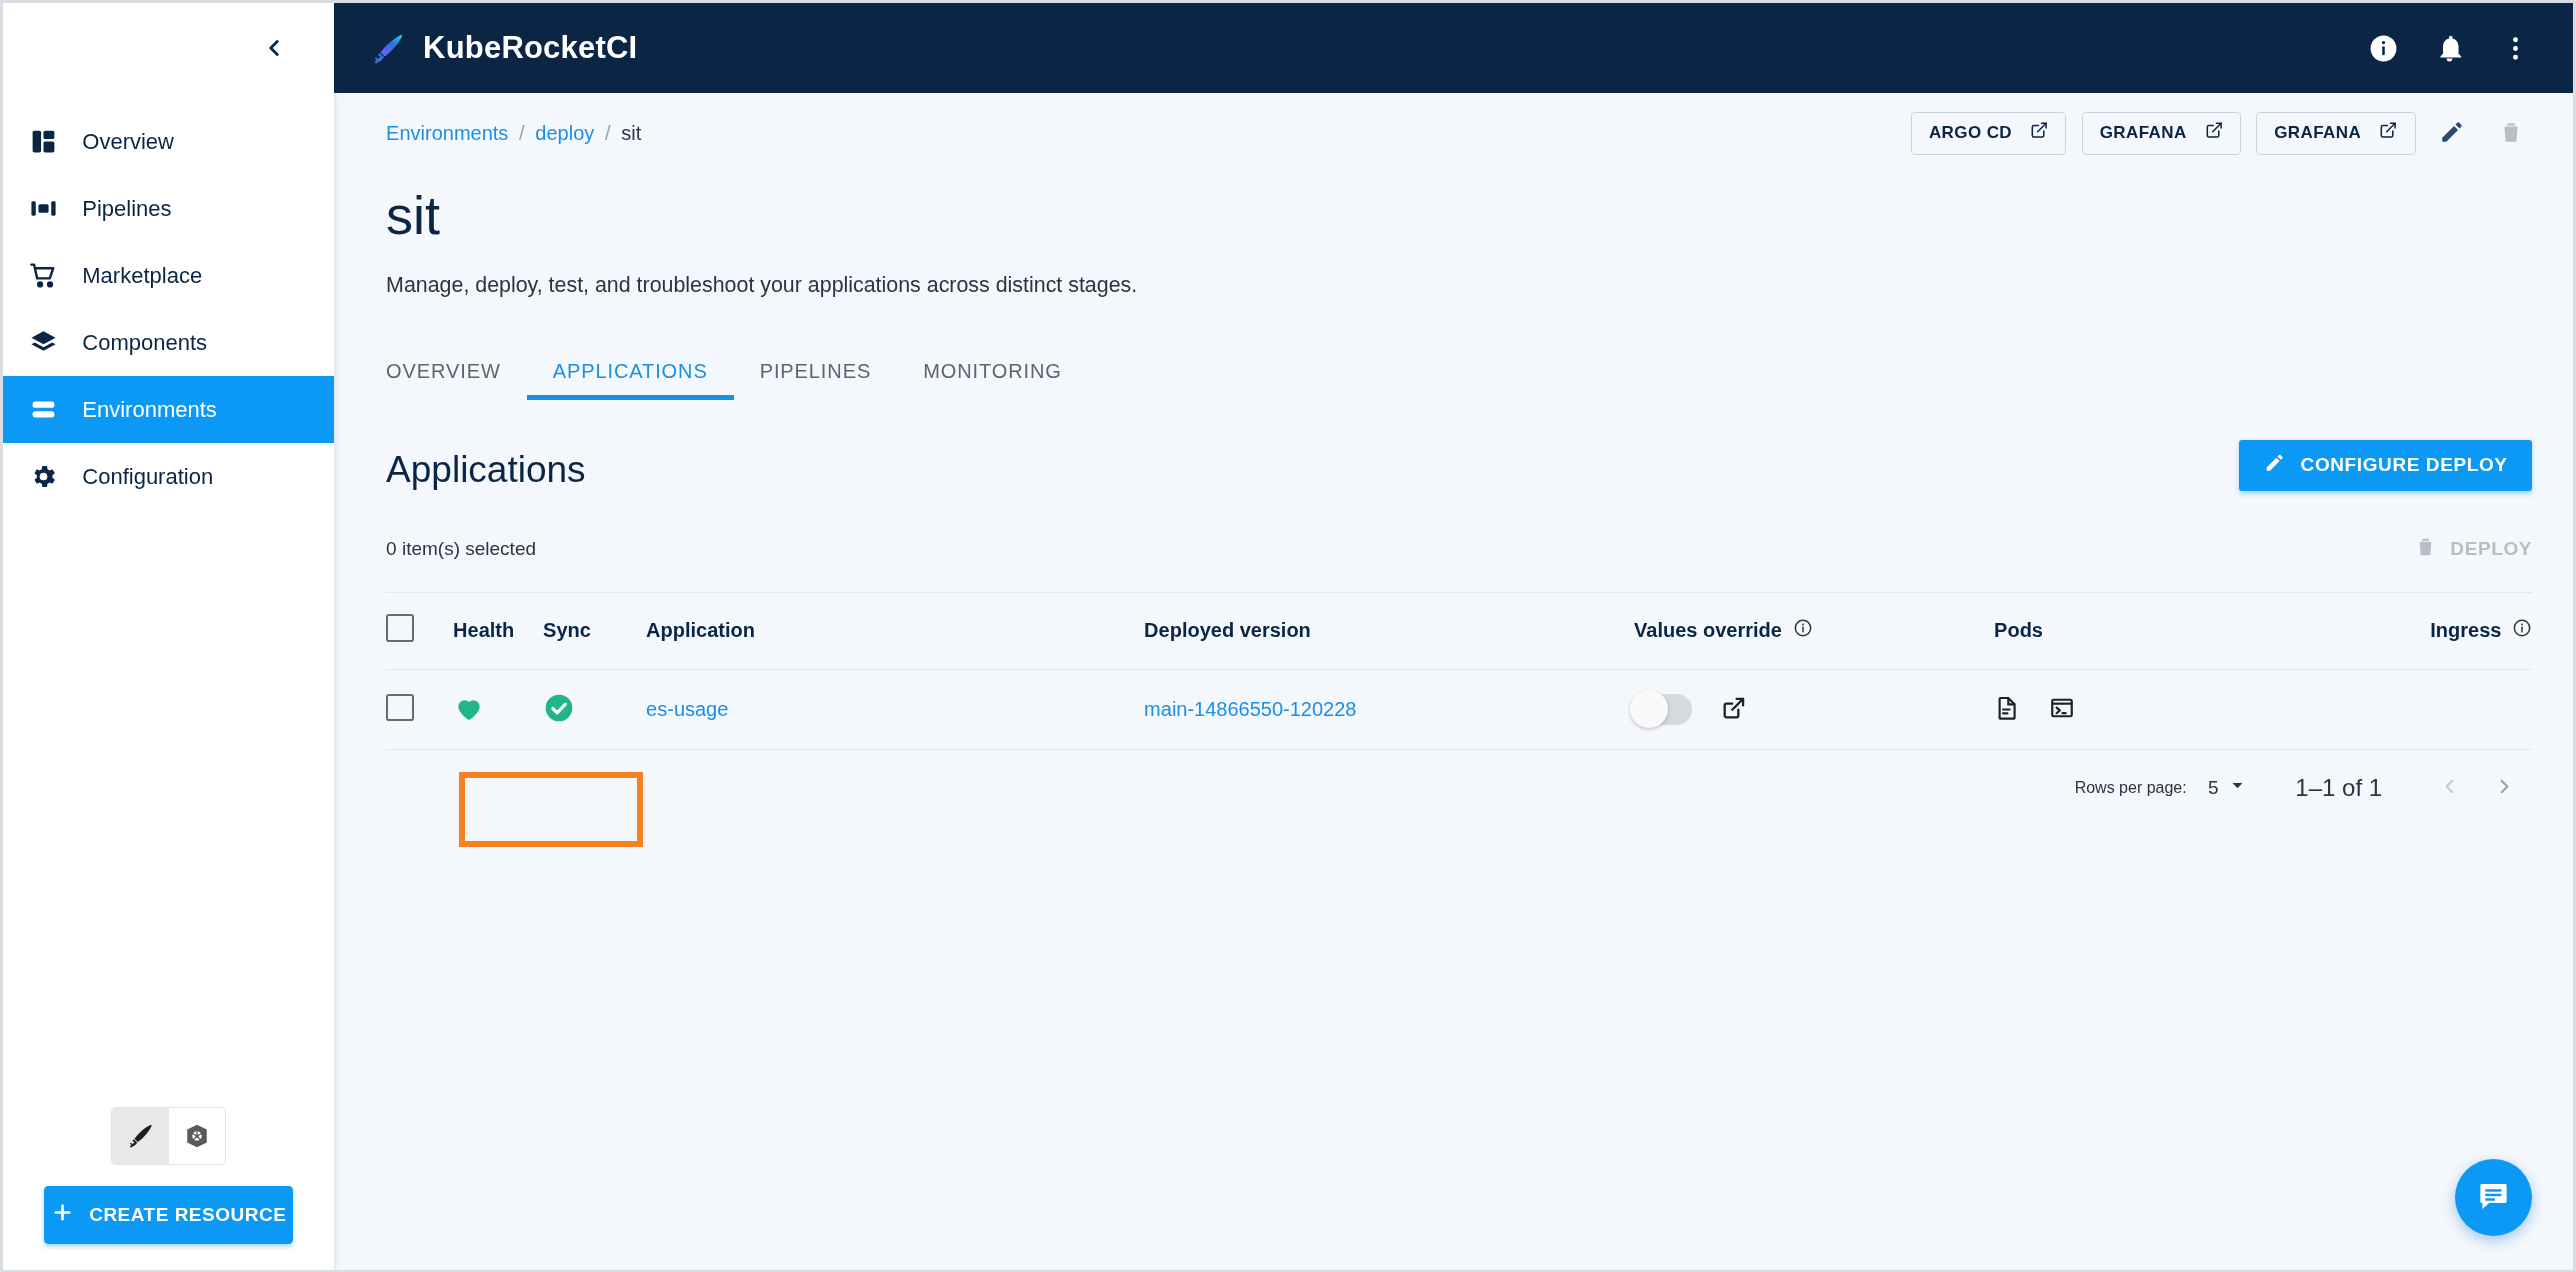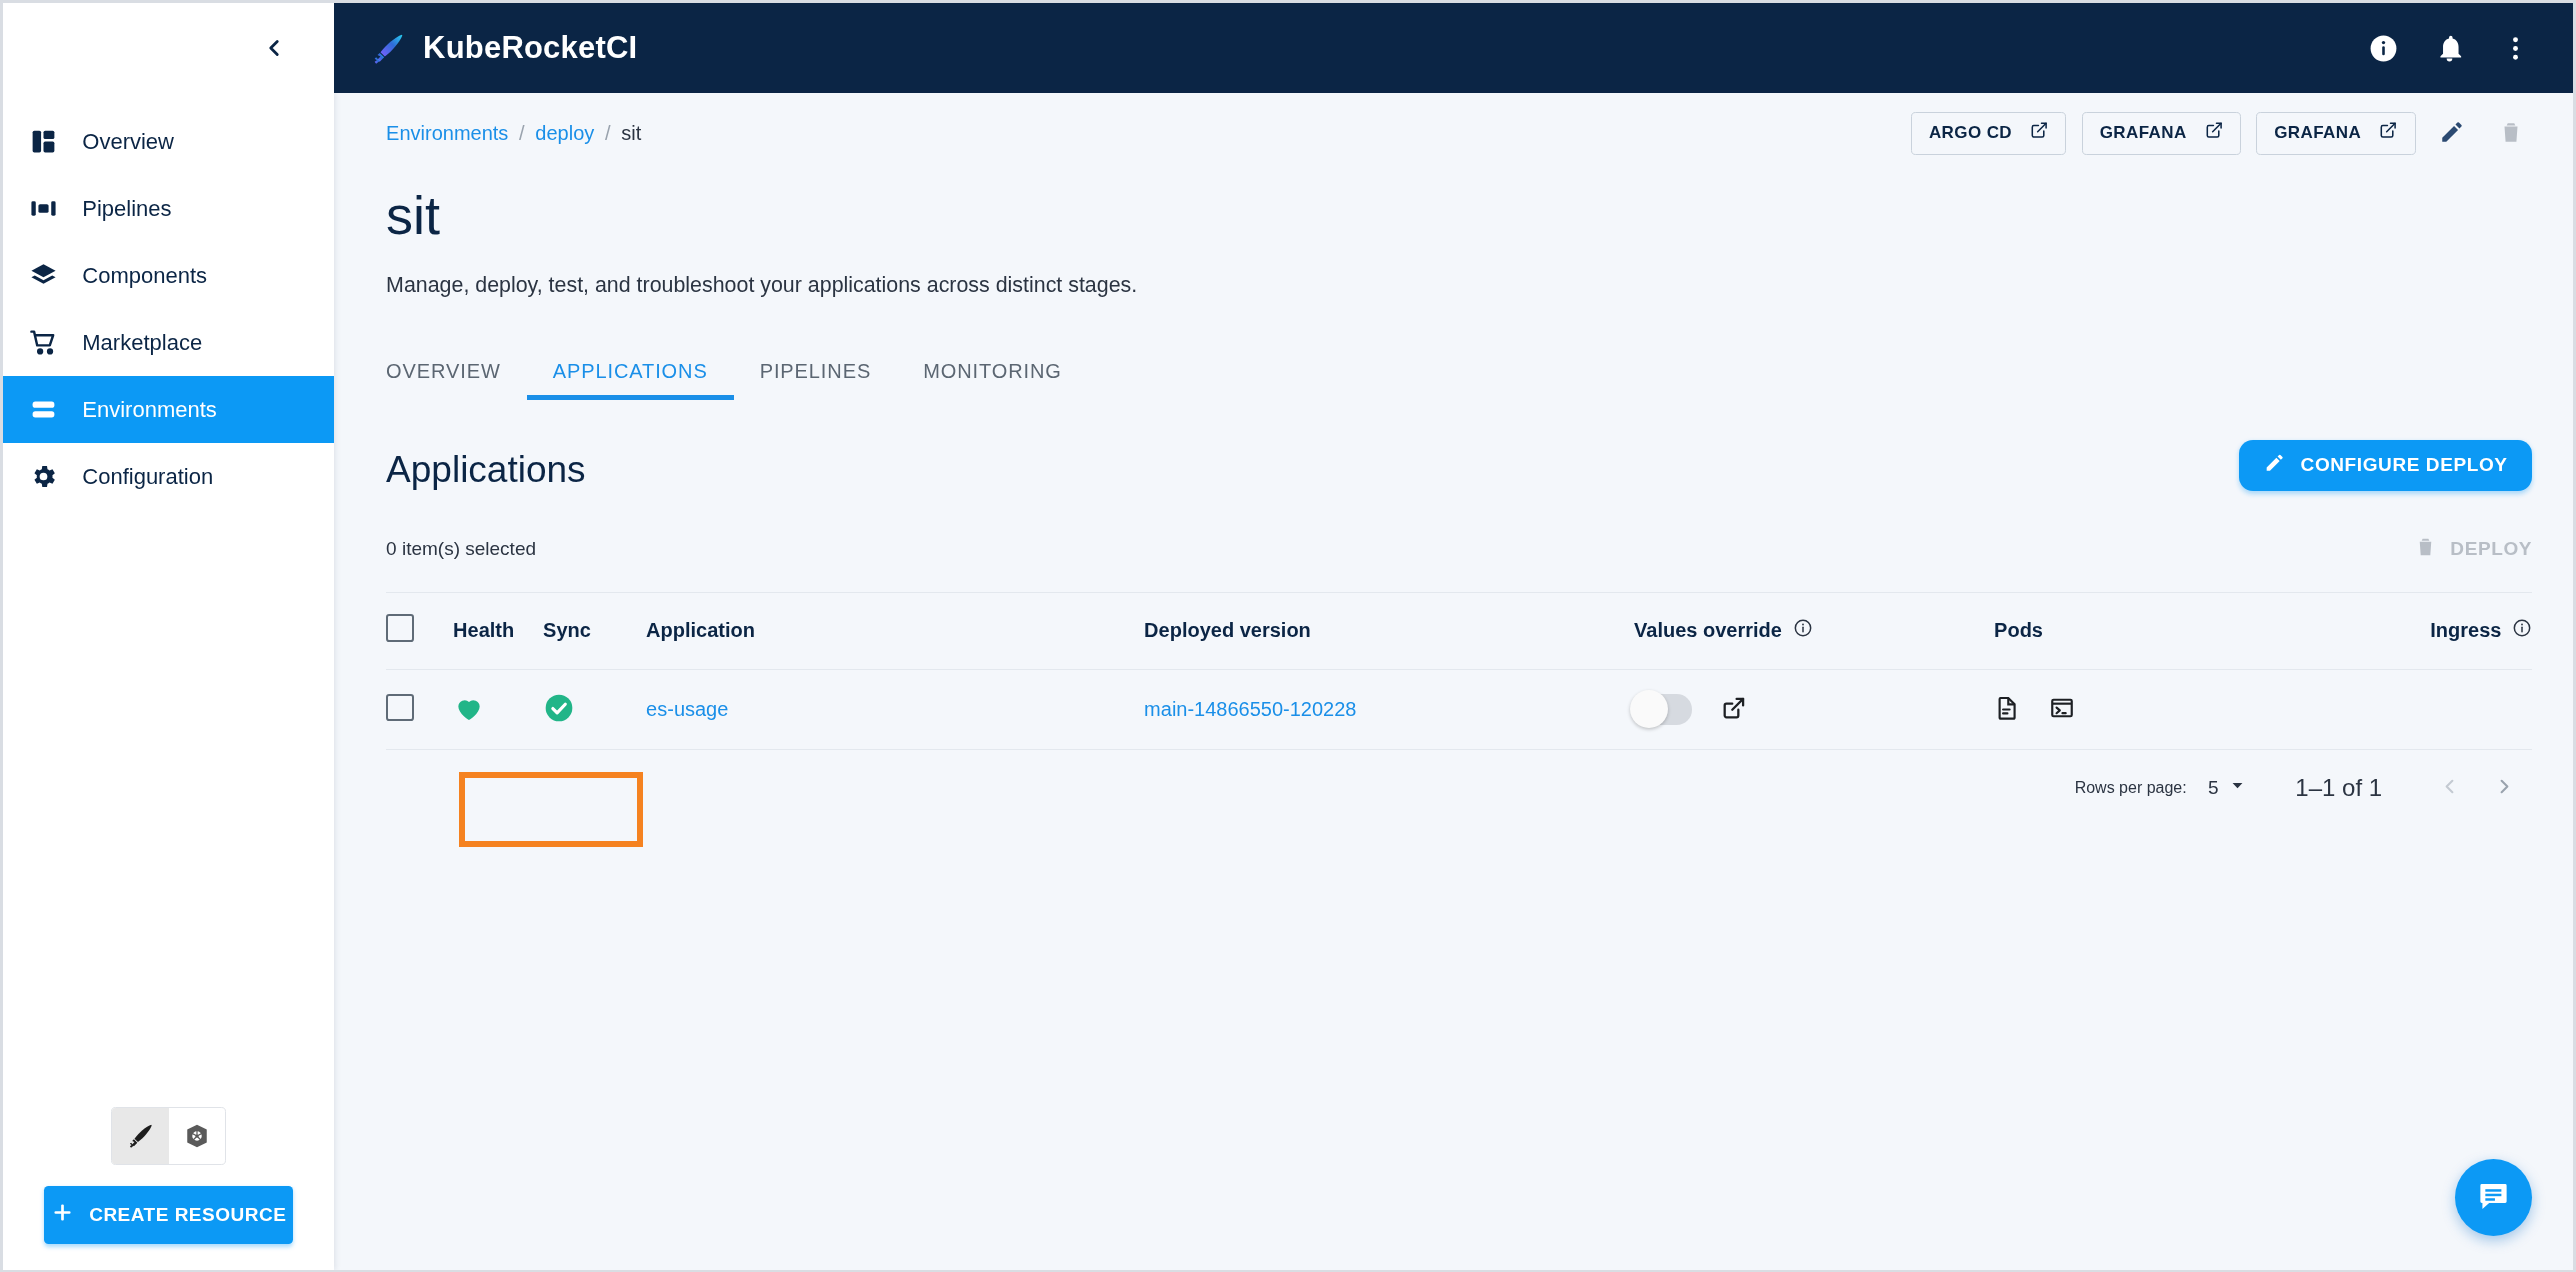--- a/index.html
+++ b/index.html
@@ -120,21 +120,21 @@
   }
   .tab.active { color: #1a8fe8; }
   .tab.active::after {
     content:''; position:absolute; left: 0; right: 0; bottom: 0; height: 4.6px; background: #1a8fe8;
   }
 
   .sect-head { display: flex; align-items: flex-end; margin-top: 40px; }
   .sect-title { font-size: 37px; color: #0b2545; font-weight: normal; }
   .sect-spacer { flex: 1; }
   .primary-btn {
-    height: 51px; padding: 0 24.5px; background: #0c99f5; border: none; border-radius: 14px;
+    height: 51px; padding: 0 24.5px; background: #0c99f5; border: none; border-radius: 3px;
     color: #fff; font-size: 19px; font-weight: bold; letter-spacing: 0.6px;
     display: flex; align-items: center; gap: 15.3px; cursor: pointer;
     box-shadow: 0 2.3px 5.4px rgba(12,153,245,.33);
     font-family: "Liberation Sans", sans-serif;
   }
 
   .sel-row { display: flex; align-items: center; margin-top: 37px; height: 43px; }
   .sel-text { font-size: 19px; color: #2b3442; }
   .sel-spacer { flex: 1; }
   .delete-btn {
@@ -284,37 +284,37 @@
                 <rect x="2" y="6" width="3.6" height="12" rx="1.2"></rect>
                 <rect x="7.8" y="8.4" width="8.4" height="7.2" rx="1.4"></rect>
                 <rect x="18.4" y="6" width="3.6" height="12" rx="1.2"></rect>
               </svg>
           </span>
           <span class="lbl">Pipelines</span>
         </div>
 
         <div class="nav-item">
           <span class="ico">
-            <svg width="29" height="29" viewBox="0 0 24 24" fill="#0b2545">
-                <path d="M12 2.6 22 8l-10 5.4L2 8z"></path>
-                <path d="M2 13.4 12 18.8 22 13.4l-2.8-1.5L12 15.9 4.8 11.9z"></path>
-              </svg>
-          </span>
-          <span class="lbl">Components</span>
-        </div>
-
-        <div class="nav-item">
-          <span class="ico">
             <svg width="29" height="29" viewBox="0 0 24 24" fill="none" stroke="#0b2545" stroke-width="2" stroke-linecap="round" stroke-linejoin="round">
                 <path d="M2 3h2.2l2.6 11.4h10.4L20 6H6"></path>
                 <circle cx="9.2" cy="19.4" r="1.6" fill="#0b2545"></circle>
                 <circle cx="17.4" cy="19.4" r="1.6" fill="#0b2545"></circle>
               </svg>
           </span>
           <span class="lbl">Marketplace</span>
+        </div>
+
+        <div class="nav-item">
+          <span class="ico">
+            <svg width="29" height="29" viewBox="0 0 24 24" fill="#0b2545">
+                <path d="M12 2.6 22 8l-10 5.4L2 8z"></path>
+                <path d="M2 13.4 12 18.8 22 13.4l-2.8-1.5L12 15.9 4.8 11.9z"></path>
+              </svg>
+          </span>
+          <span class="lbl">Components</span>
         </div>
 
         <div class="nav-item active">
           <span class="ico">
             <svg width="29" height="29" viewBox="0 0 24 24" fill="#ffffff">
                 <rect x="3" y="5.4" width="18" height="5.2" rx="2.2"></rect>
                 <rect x="3" y="13.4" width="18" height="5.2" rx="2.2"></rect>
               </svg>
           </span>
           <span class="lbl">Environments</span>

